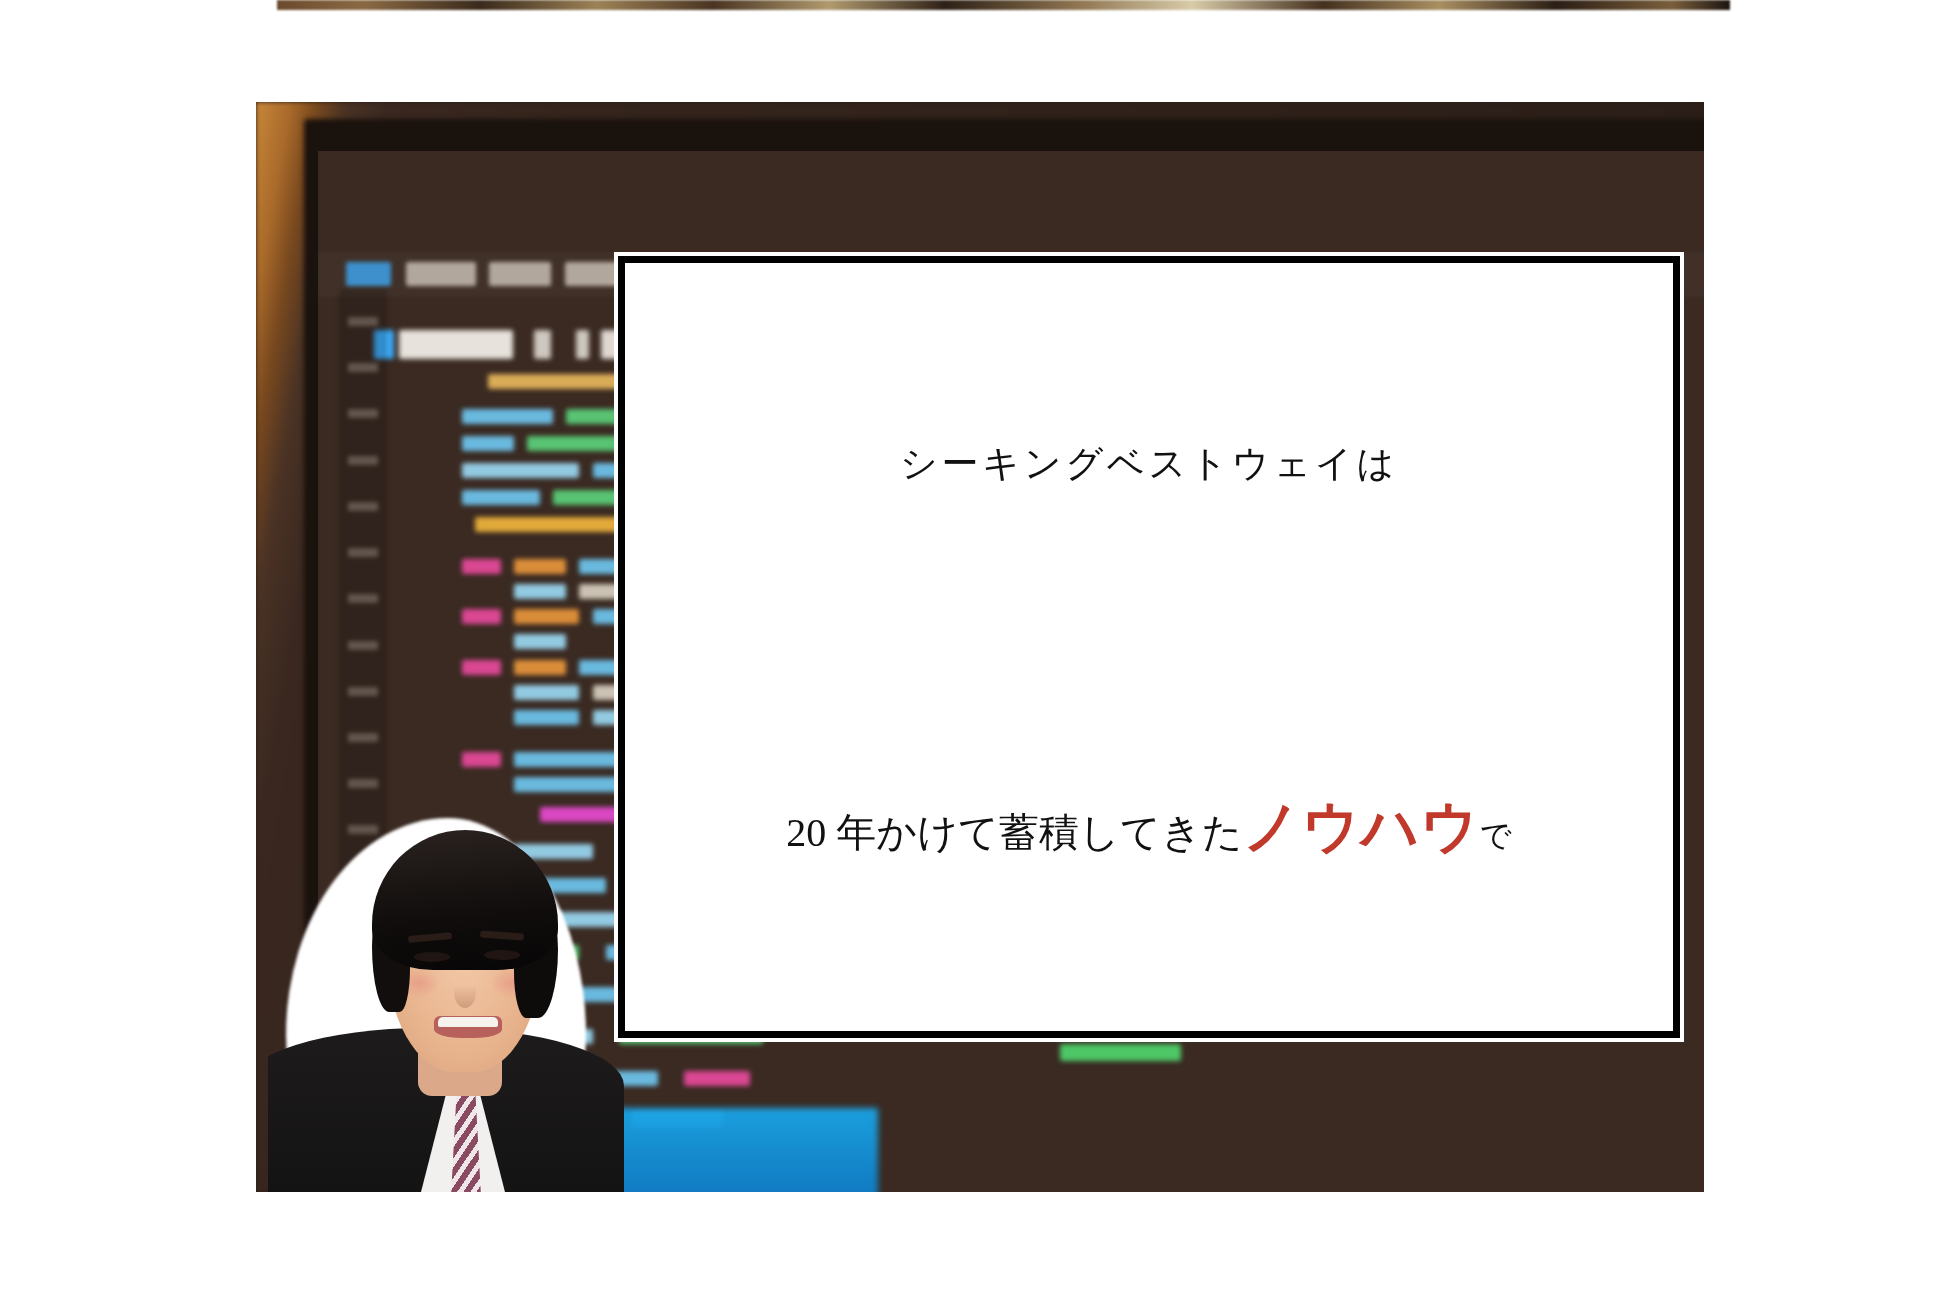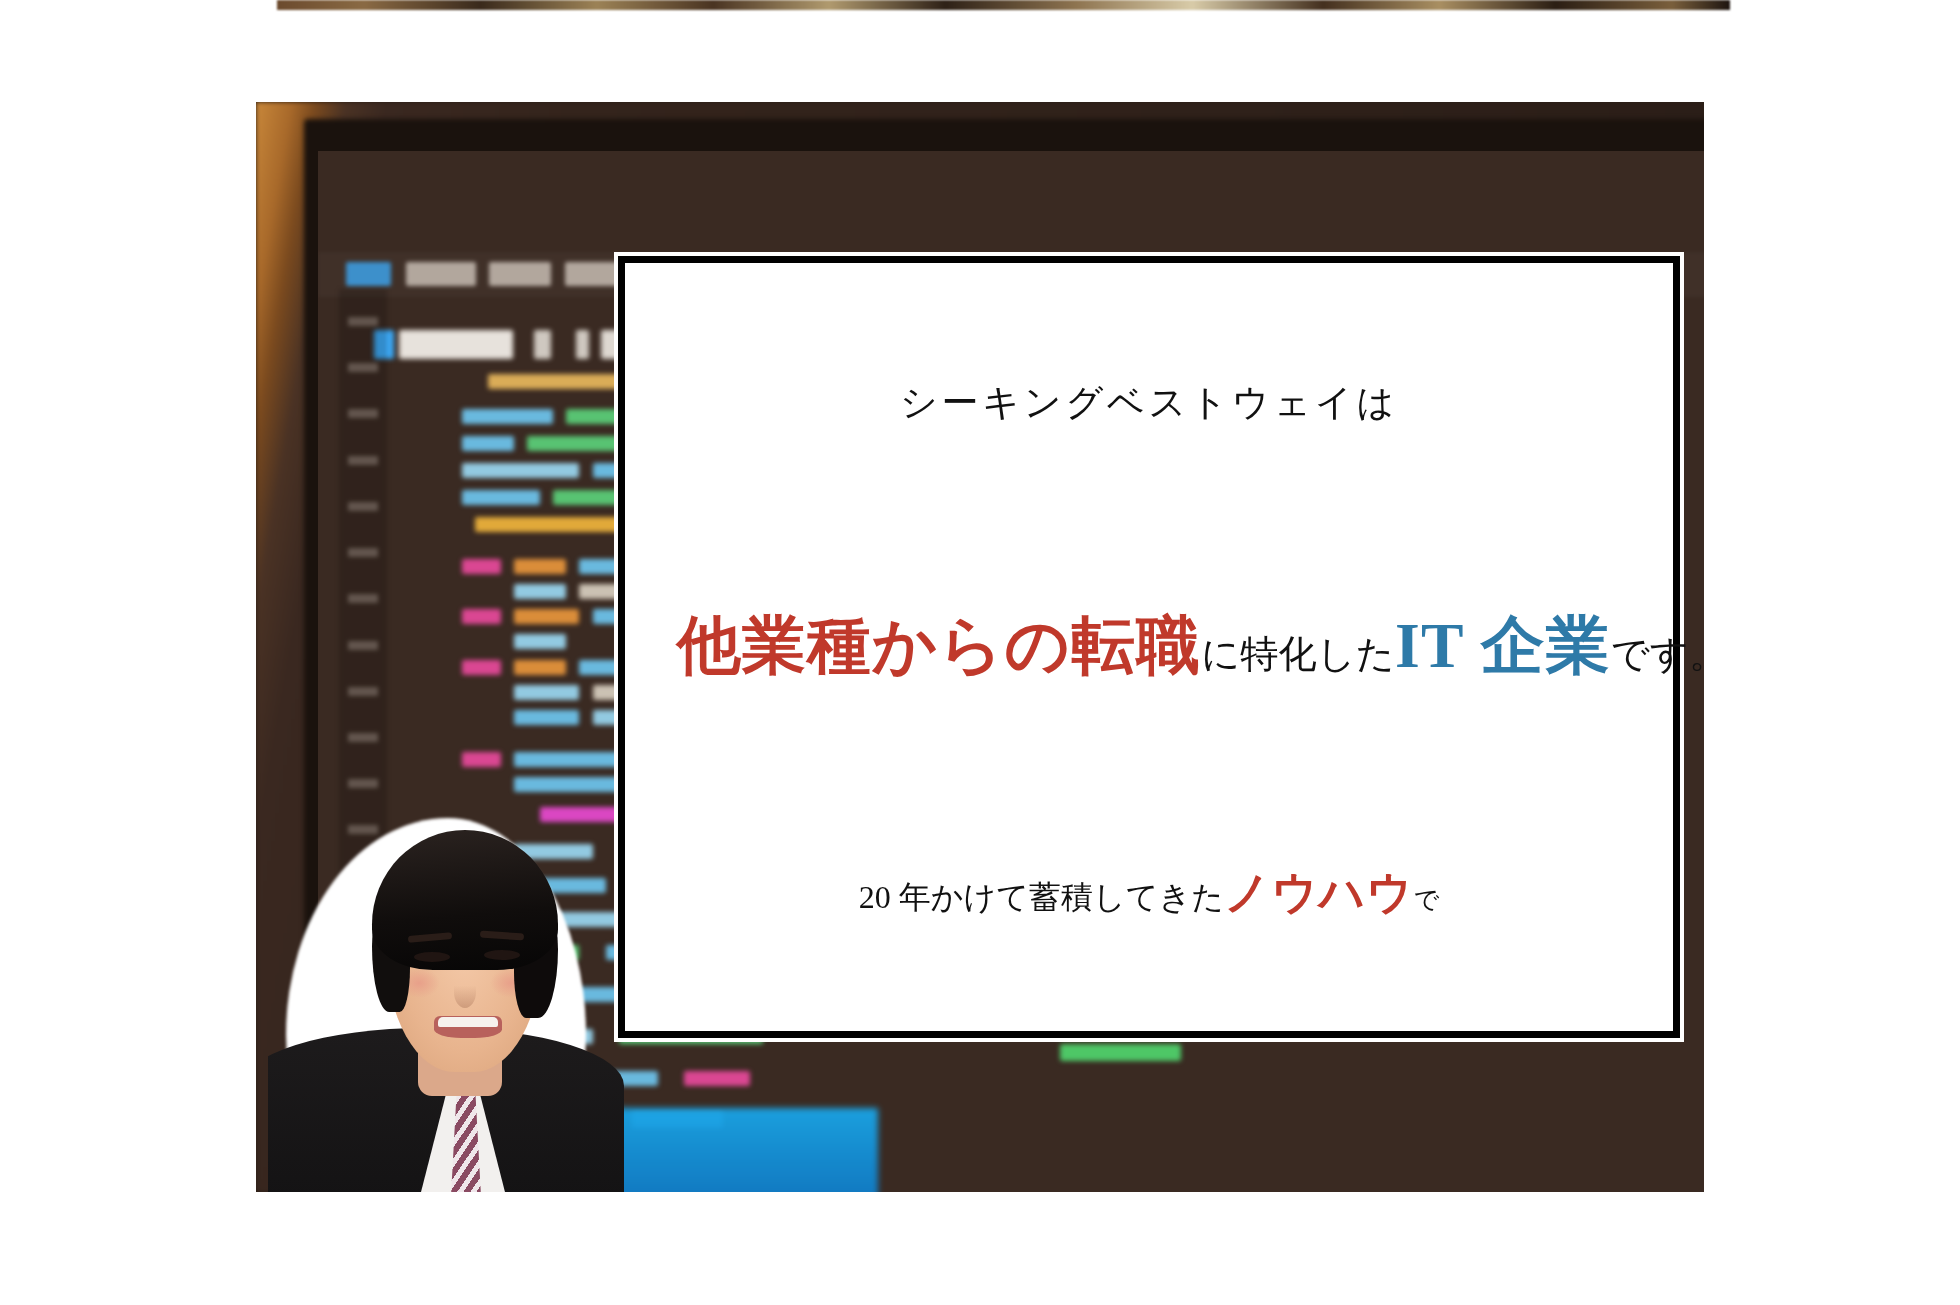--- a/index.html
+++ b/index.html
@@ -114,21 +114,21 @@
   #msgbox .inner{width:100%;height:100%;box-sizing:border-box;
     border:7px solid #000000;background:#ffffff;
     display:flex;flex-direction:column;justify-content:space-around;
     padding:26px 26px 18px 26px;}
 
   .mline{text-align:center;line-height:1.05;white-space:nowrap;color:#111;}
 
   
   .l1{font-size:37px;letter-spacing:.10em;text-align:center;}
   .l2{font-size:49px;text-align:left;padding-left:26px;}
-  .l3{font-size:32px;text-align:center;}
+  .l3{font-size:40px;text-align:center;}
   .l4{font-size:49px;text-align:left;padding-left:20px;}
   .l5{font-size:44px;text-align:center;}
   .l6{font-size:42px;text-align:center;}
 
   .sm{font-size:.78em;}
   .big{font-size:1.30em;font-weight:bold;letter-spacing:.02em;}
   .bigger{font-size:1.42em;font-weight:bold;letter-spacing:.02em;}
 
   .c-red   {color:#c0392b;font-weight:bold;}
   .c-blue  {color:#2e7aa8;}
@@ -344,23 +344,20 @@
   </div>
 </div>
 
 <div id="msgbox">
   <div class="inner">
 
     <div class="mline l1">
       <span class="c-black">シーキングベストウェイは</span>
     </div>
 
-    <div class="mline l2">
-      <span class="c-red big">他業種からの転職</span><span class="c-black sm">に特化した</span><span class="c-blue big">IT 企業</span><span class="c-black sm">です。</span>
-    </div>
 
     <div class="mline l3">
       <span class="c-black">20 年かけて蓄積してきた</span><span class="c-red bigger">ノウハウ</span><span class="c-black sm">で</span>
     </div>
 
 
 
 
   </div>
 </div>

